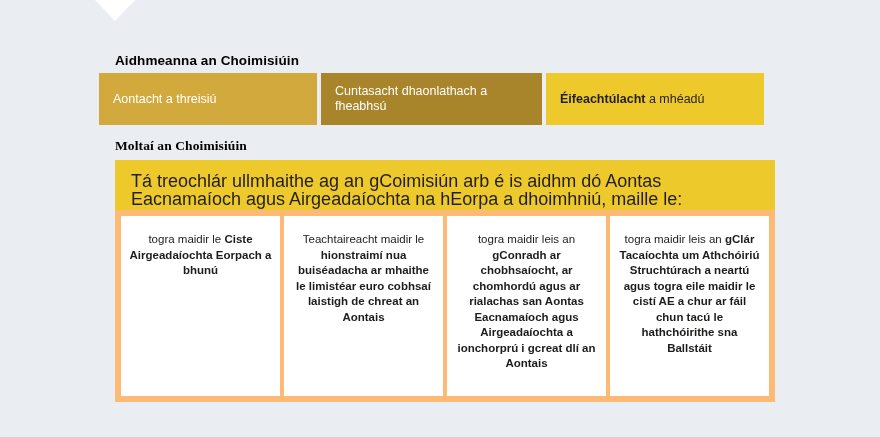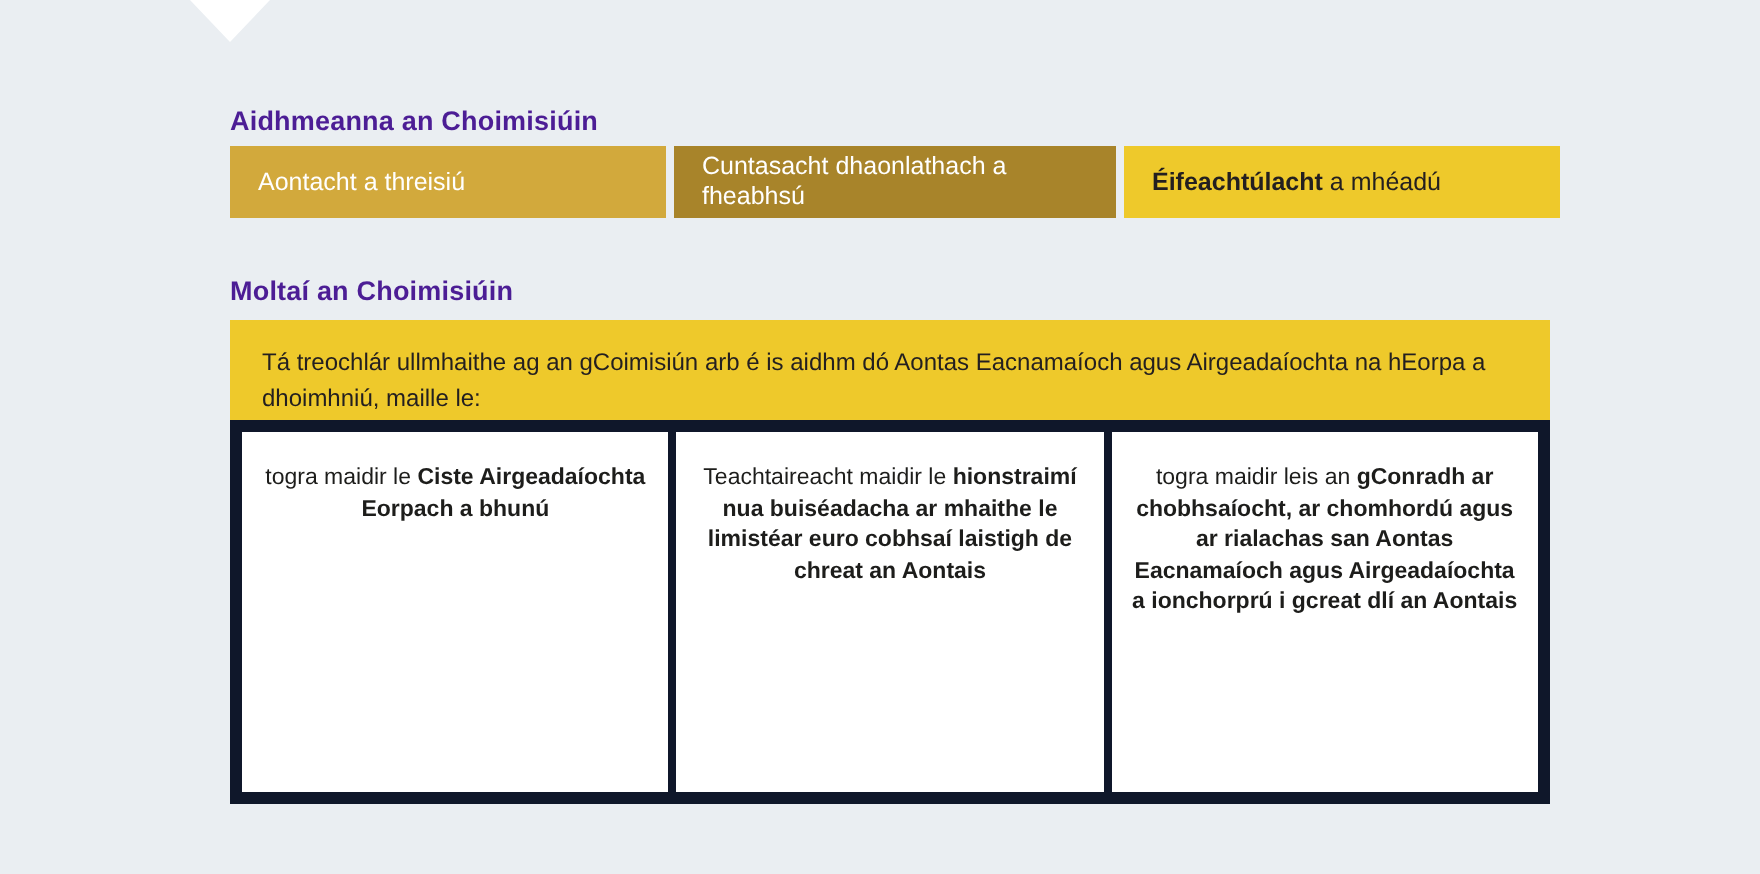--- a/index.html
+++ b/index.html
@@ -29,33 +29,33 @@
     border-top: 21px solid #ffffff;
   }
 
   
   .section-heading {
     position: absolute;
     left: 115px;
     font-size: 13.5px;
     font-weight: bold;
     letter-spacing: 0.1px;
-    color: #4c1d95;
+    color: #000000;
     white-space: nowrap;
   }
   #heading-objectives { top: 53px; }
-  #heading-proposals  { top: 138px; }
+  #heading-proposals  { top: 138px; font-family: Liberation Serif, serif; }
 
   
   .objectives-row {
     position: absolute;
-    left: 115px;
+    left: 99px;
     top: 73px;
     width: 665px;
-    height: 36px;
+    height: 52px;
     display: flex;
     gap: 4px;
     border-radius: 12px;
   }
   .objective-box {
     box-sizing: border-box;
     display: flex;
     align-items: center;
     padding: 0 14px;
     font-size: 12.5px;
@@ -84,34 +84,34 @@
 
   
   .intro-banner {
     position: absolute;
     left: 115px;
     top: 160px;
     width: 660px;
     box-sizing: border-box;
     background: #eec92b;
     padding: 12px 16px 13px 16px;
-    font-size: 12px;
+    font-size: 18px;
     line-height: 18px;
     color: #231f20;
   }
 
   
   .cards-frame {
     position: absolute;
     left: 115px;
     top: 210px;
     width: 660px;
     height: 192px;
     box-sizing: border-box;
-    background: #0f172a;
+    background: #fdba74;
     padding: 6px;
     display: flex;
     gap: 4px;
   }
   .rec-card {
     flex: 1 1 0;
     background: #ffffff;
     box-sizing: border-box;
     padding: 16px 8px 10px 8px;
     text-align: center;
@@ -149,13 +149,16 @@
 <div class="cards-frame">
   <div class="rec-card">
     <span class="lead">togra maidir le </span><span class="emph">Ciste Airgeadaíochta Eorpach a bhunú</span>
   </div>
   <div class="rec-card">
     <span class="lead">Teachtaireacht maidir le </span><span class="emph">hionstraimí nua buiséadacha ar mhaithe le limistéar euro cobhsaí laistigh de chreat an Aontais</span>
   </div>
   <div class="rec-card">
     <span class="lead">togra maidir leis an </span><span class="emph">gConradh ar chobhsaíocht, ar chomhordú agus ar rialachas san Aontas Eacnamaíoch agus Airgeadaíochta a ionchorprú i gcreat dlí an Aontais</span>
   </div>
+  <div class="rec-card">
+    <span class="lead">togra maidir leis an </span><span class="emph">gClár Tacaíochta um Athchóiriú Struchtúrach a neartú agus togra eile maidir le cistí AE a chur ar fáil chun tacú le hathchóirithe sna Ballstáit</span>
+  </div>
 </div>
 
 </body></html>

